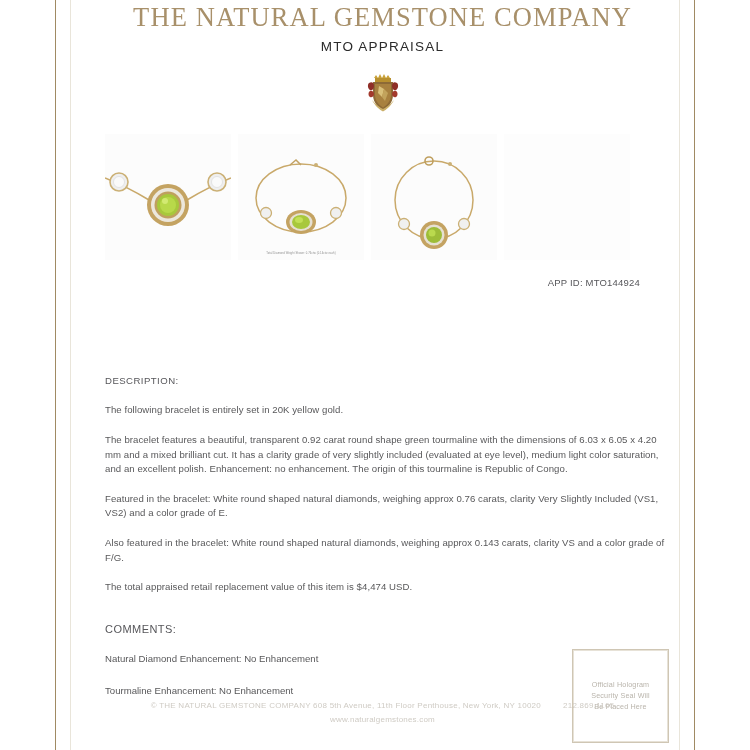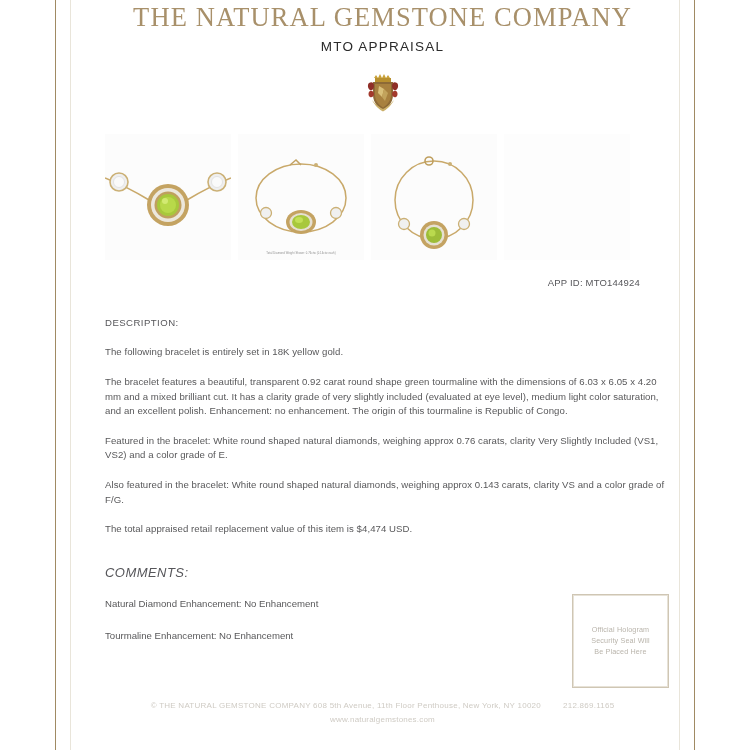--- a/index.html
+++ b/index.html
@@ -99,46 +99,45 @@
     text-align: right;
     font-size: 9.5px;
     color: #56565a;
     margin-top: 17px;
     padding-right: 54px;
     letter-spacing: 0.2px;
   }
 
   
   .body-block {
-    margin-top: 29px;
+    margin-top: 87px;
     padding-left: 34px;
     padding-right: 28px;
   }
   .section-label {
     font-size: 9.6px;
     letter-spacing: 0.45px;
     color: #56565a;
     margin-bottom: 17px;
   }
   p.para {
     font-size: 9.6px;
     line-height: 1.52;
     margin: 0 0 15px 0;
     color: #58585a;
     letter-spacing: 0.06px;
   }
   p.para:last-child { margin-bottom: 0; }
 
   .comments-label {
-    font-size: 13px;
+    font-size: 11px;
     letter-spacing: 0.45px;
     color: #56565a;
     margin-top: 28px;
     margin-bottom: 17px;
-    font-style: italic;
   }
   .comments-area { position: relative; }
   .comment-line {
     font-size: 9.6px;
     line-height: 1.5;
     margin: 0 0 18px 0;
     color: #58585a;
   }
   .comment-line.last { margin-bottom: 0; }
 
@@ -274,21 +273,21 @@
 
     <div class="photo blank"></div>
   </div>
 
   <div class="app-id">APP ID: MTO144924</div>
 
   <div class="body-block">
 
     <div class="section-label">DESCRIPTION:</div>
 
-    <p class="para">The following bracelet is entirely set in 18K yellow gold.</p>
+    <p class="para">The following bracelet is entirely set in 20K yellow gold.</p>
     <p class="para">The bracelet features a beautiful, transparent 0.92 carat round shape green tourmaline with the dimensions of 6.03 x 6.05 x 4.20 mm and a mixed brilliant cut. It has a clarity grade of very slightly included (evaluated at eye level), medium light color saturation, and an excellent polish. Enhancement: no enhancement. The origin of this tourmaline is Republic of Congo.</p>
     <p class="para">Featured in the bracelet: White round shaped natural diamonds, weighing approx 0.76 carats, clarity Very Slightly Included (VS1, VS2) and a color grade of E.</p>
     <p class="para">Also featured in the bracelet: White round shaped natural diamonds, weighing approx 0.143 carats, clarity VS and a color grade of F/G.</p>
     <p class="para">The total appraised retail replacement value of this item is $4,474 USD.</p>
 
     <div class="comments-label">COMMENTS:</div>
 
     <div class="comments-area">
       <p class="comment-line">Natural Diamond Enhancement: No Enhancement</p>
       <p class="comment-line">Tourmaline Enhancement: No Enhancement</p>

